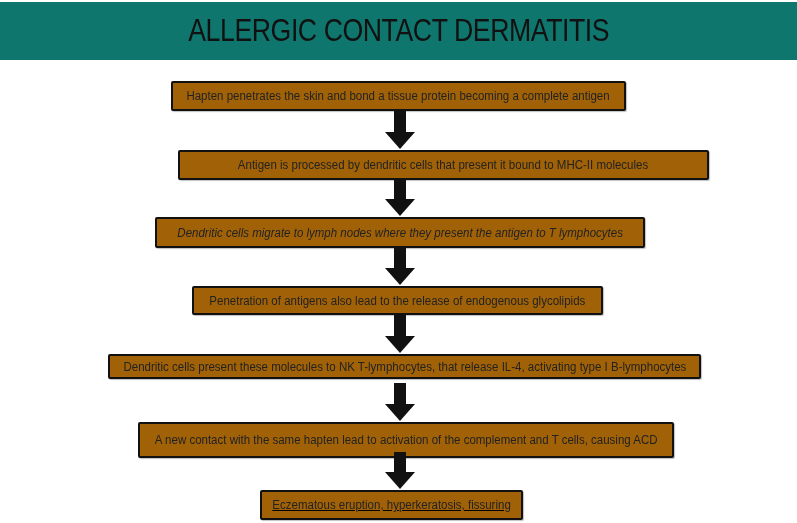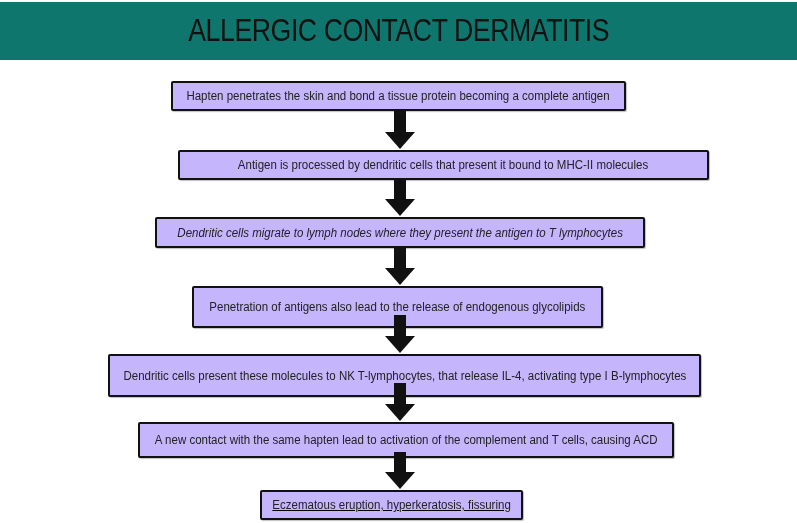--- a/index.html
+++ b/index.html
@@ -31,21 +31,21 @@
       color: #111111;
       letter-spacing: -0.5px;
       transform: scaleX(0.86);
       white-space: nowrap;
     }
     .box {
       position: absolute;
       box-sizing: border-box;
       border: 2.5px solid #111111;
       border-radius: 2px;
-      background: #c4b5fd;
+      background: #a16207;
       display: flex;
       align-items: center;
       justify-content: center;
       box-shadow: 1px 1px 1px rgba(0,0,0,0.25);
     }
     .box-text {
       font-family: "Liberation Sans", "DejaVu Sans", sans-serif;
       font-size: 12.5px;
       color: #222222;
       white-space: nowrap;
@@ -93,32 +93,32 @@
   <span class="box-text">Dendritic cells migrate to lymph nodes where they present the antigen to T lymphocytes</span>
 </div>
 
 <div class="arrow" style="top:248px; height:38px;">
   <svg width="30" height="38" viewBox="0 0 30 38">
     <rect x="9" y="0" width="12" height="21" fill="#111"></rect>
     <polygon points="0,20 30,20 15,37" fill="#111"></polygon>
   </svg>
 </div>
 
-<div class="box" style="left:192px; top:286px; width:411px; height:42px;">
+<div class="box" style="left:192px; top:286px; width:411px; height:29px;">
   <span class="box-text">Penetration of antigens also lead to the release of endogenous glycolipids</span>
 </div>
 
 <div class="arrow" style="top:315px; height:39px;">
   <svg width="30" height="39" viewBox="0 0 30 39">
     <rect x="9" y="0" width="12" height="22" fill="#111"></rect>
     <polygon points="0,21 30,21 15,38" fill="#111"></polygon>
   </svg>
 </div>
 
-<div class="box" style="left:108px; top:354px; width:593px; height:43px;">
+<div class="box" style="left:108px; top:354px; width:593px; height:25px;">
   <span class="box-text">Dendritic cells present these molecules to NK T-lymphocytes, that release IL-4, activating type I B-lymphocytes</span>
 </div>
 
 <div class="arrow" style="top:383px; height:39px;">
   <svg width="30" height="39" viewBox="0 0 30 39">
     <rect x="9" y="0" width="12" height="22" fill="#111"></rect>
     <polygon points="0,21 30,21 15,38" fill="#111"></polygon>
   </svg>
 </div>
 

